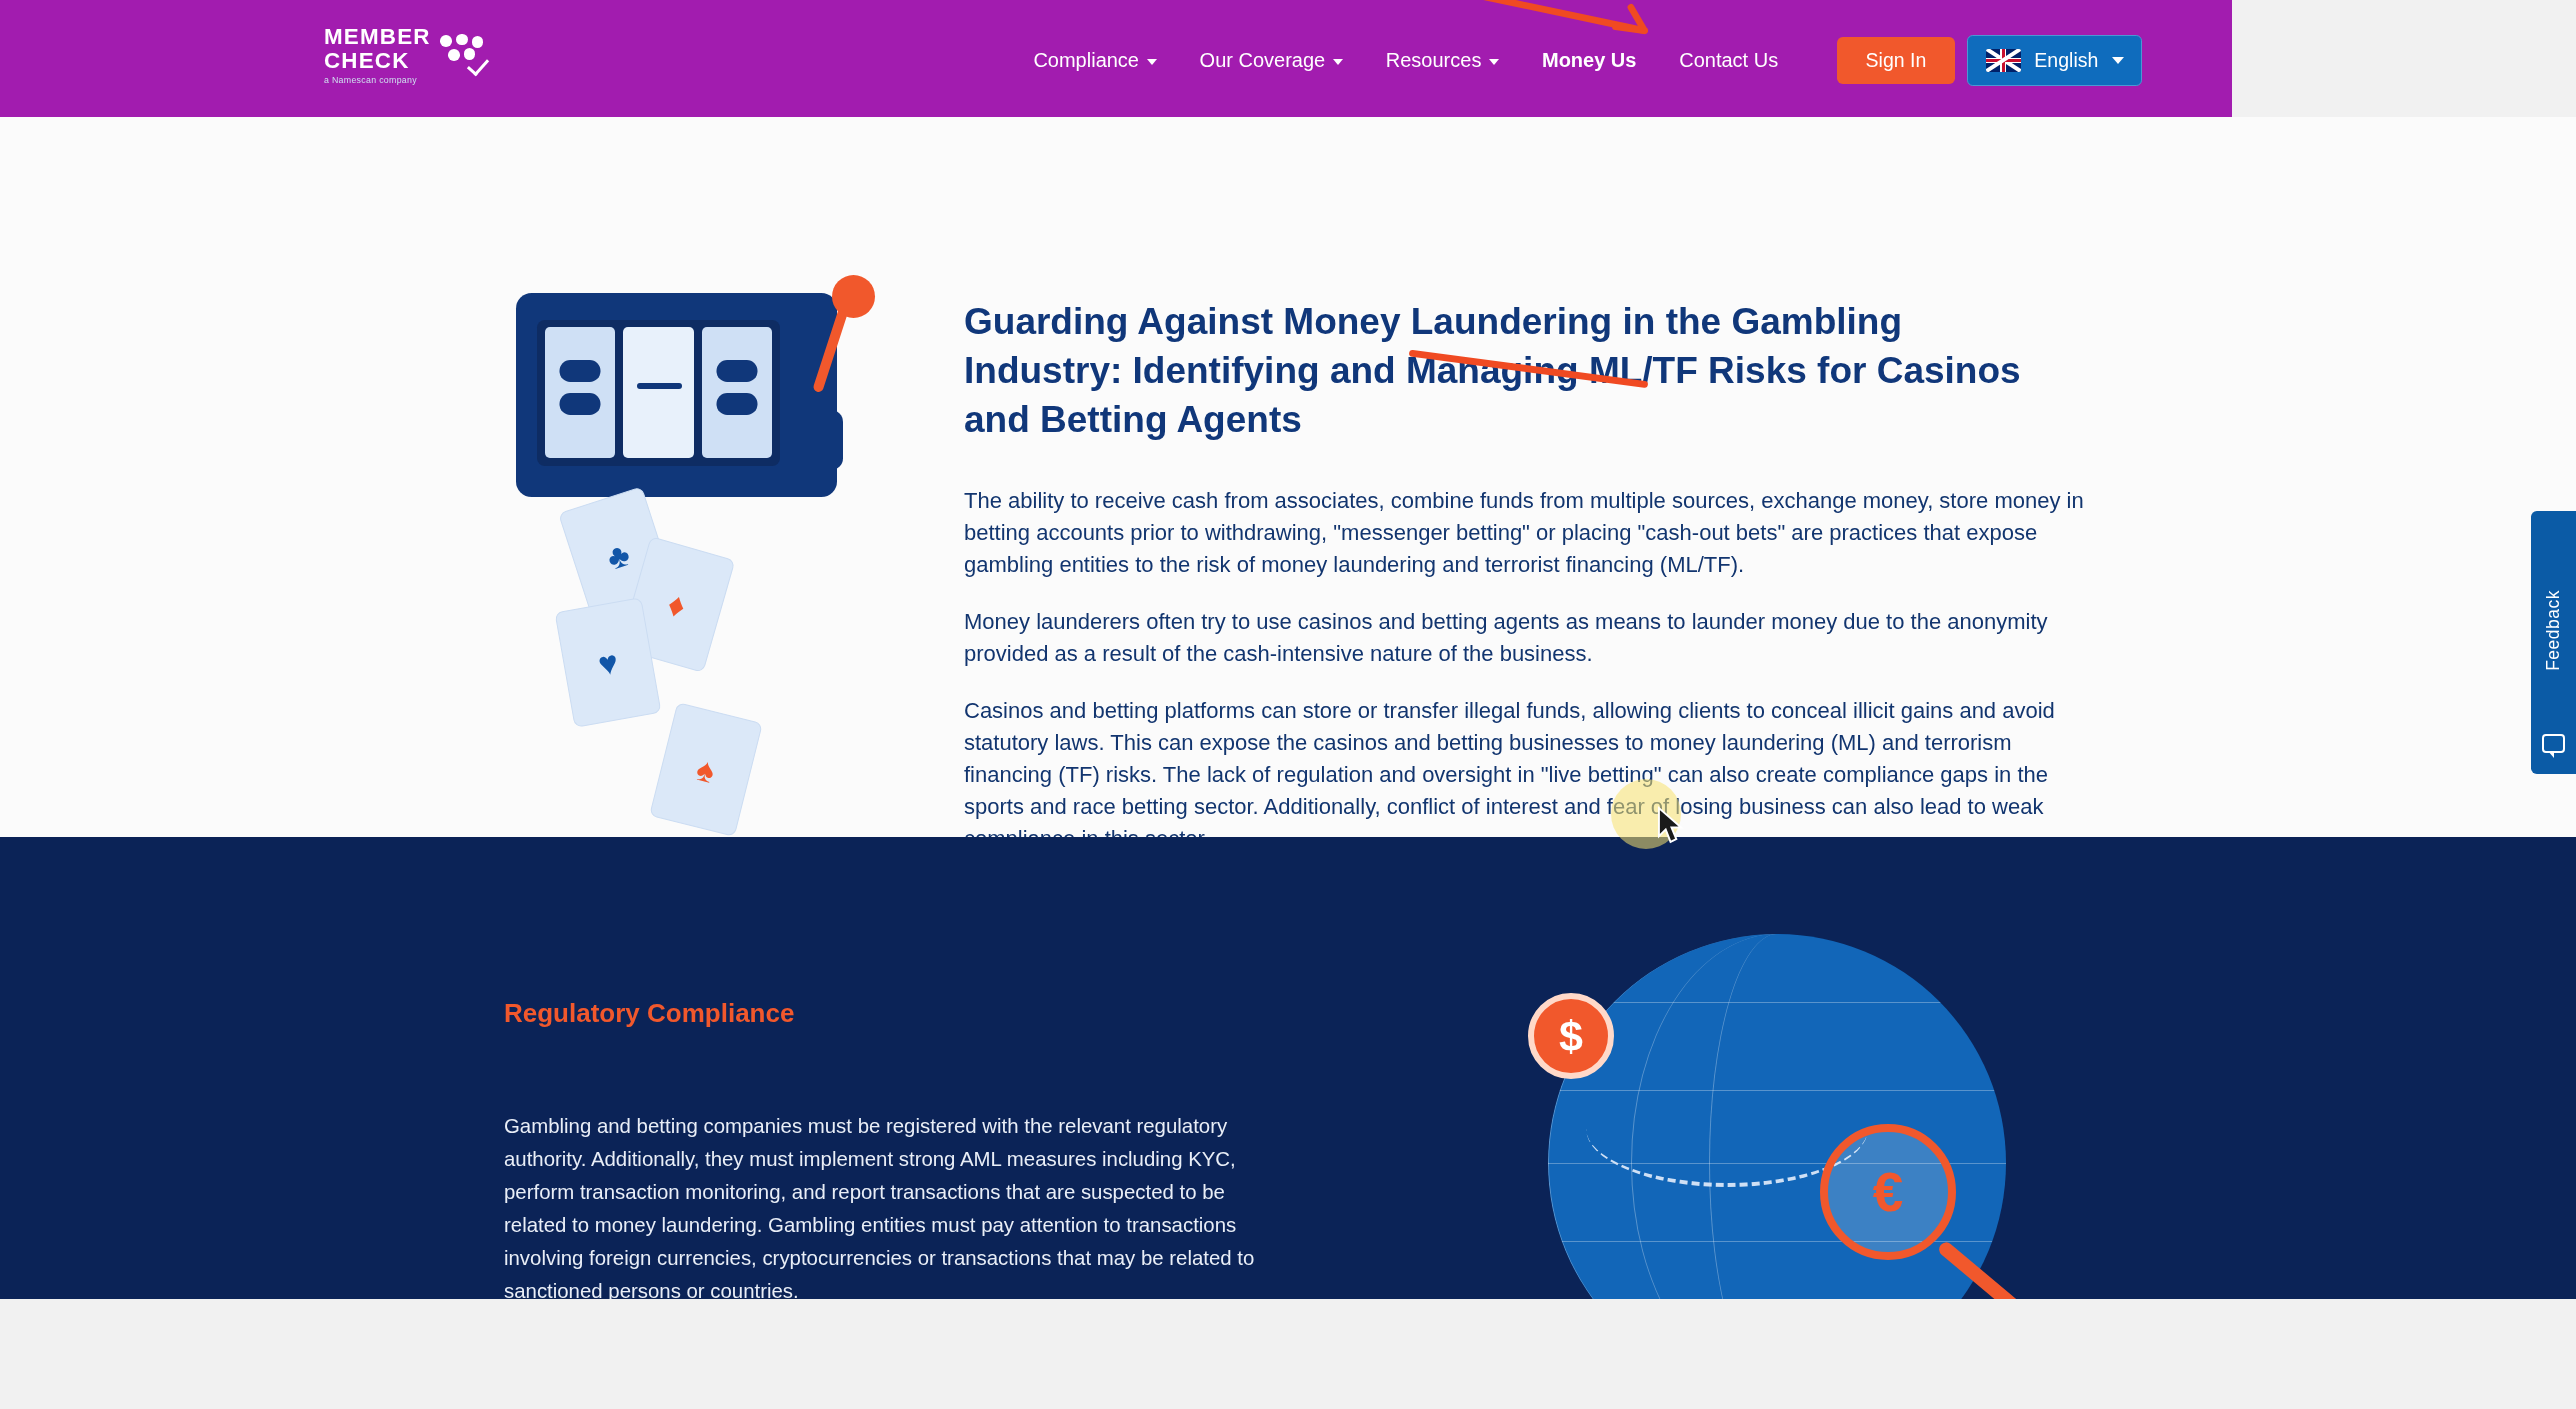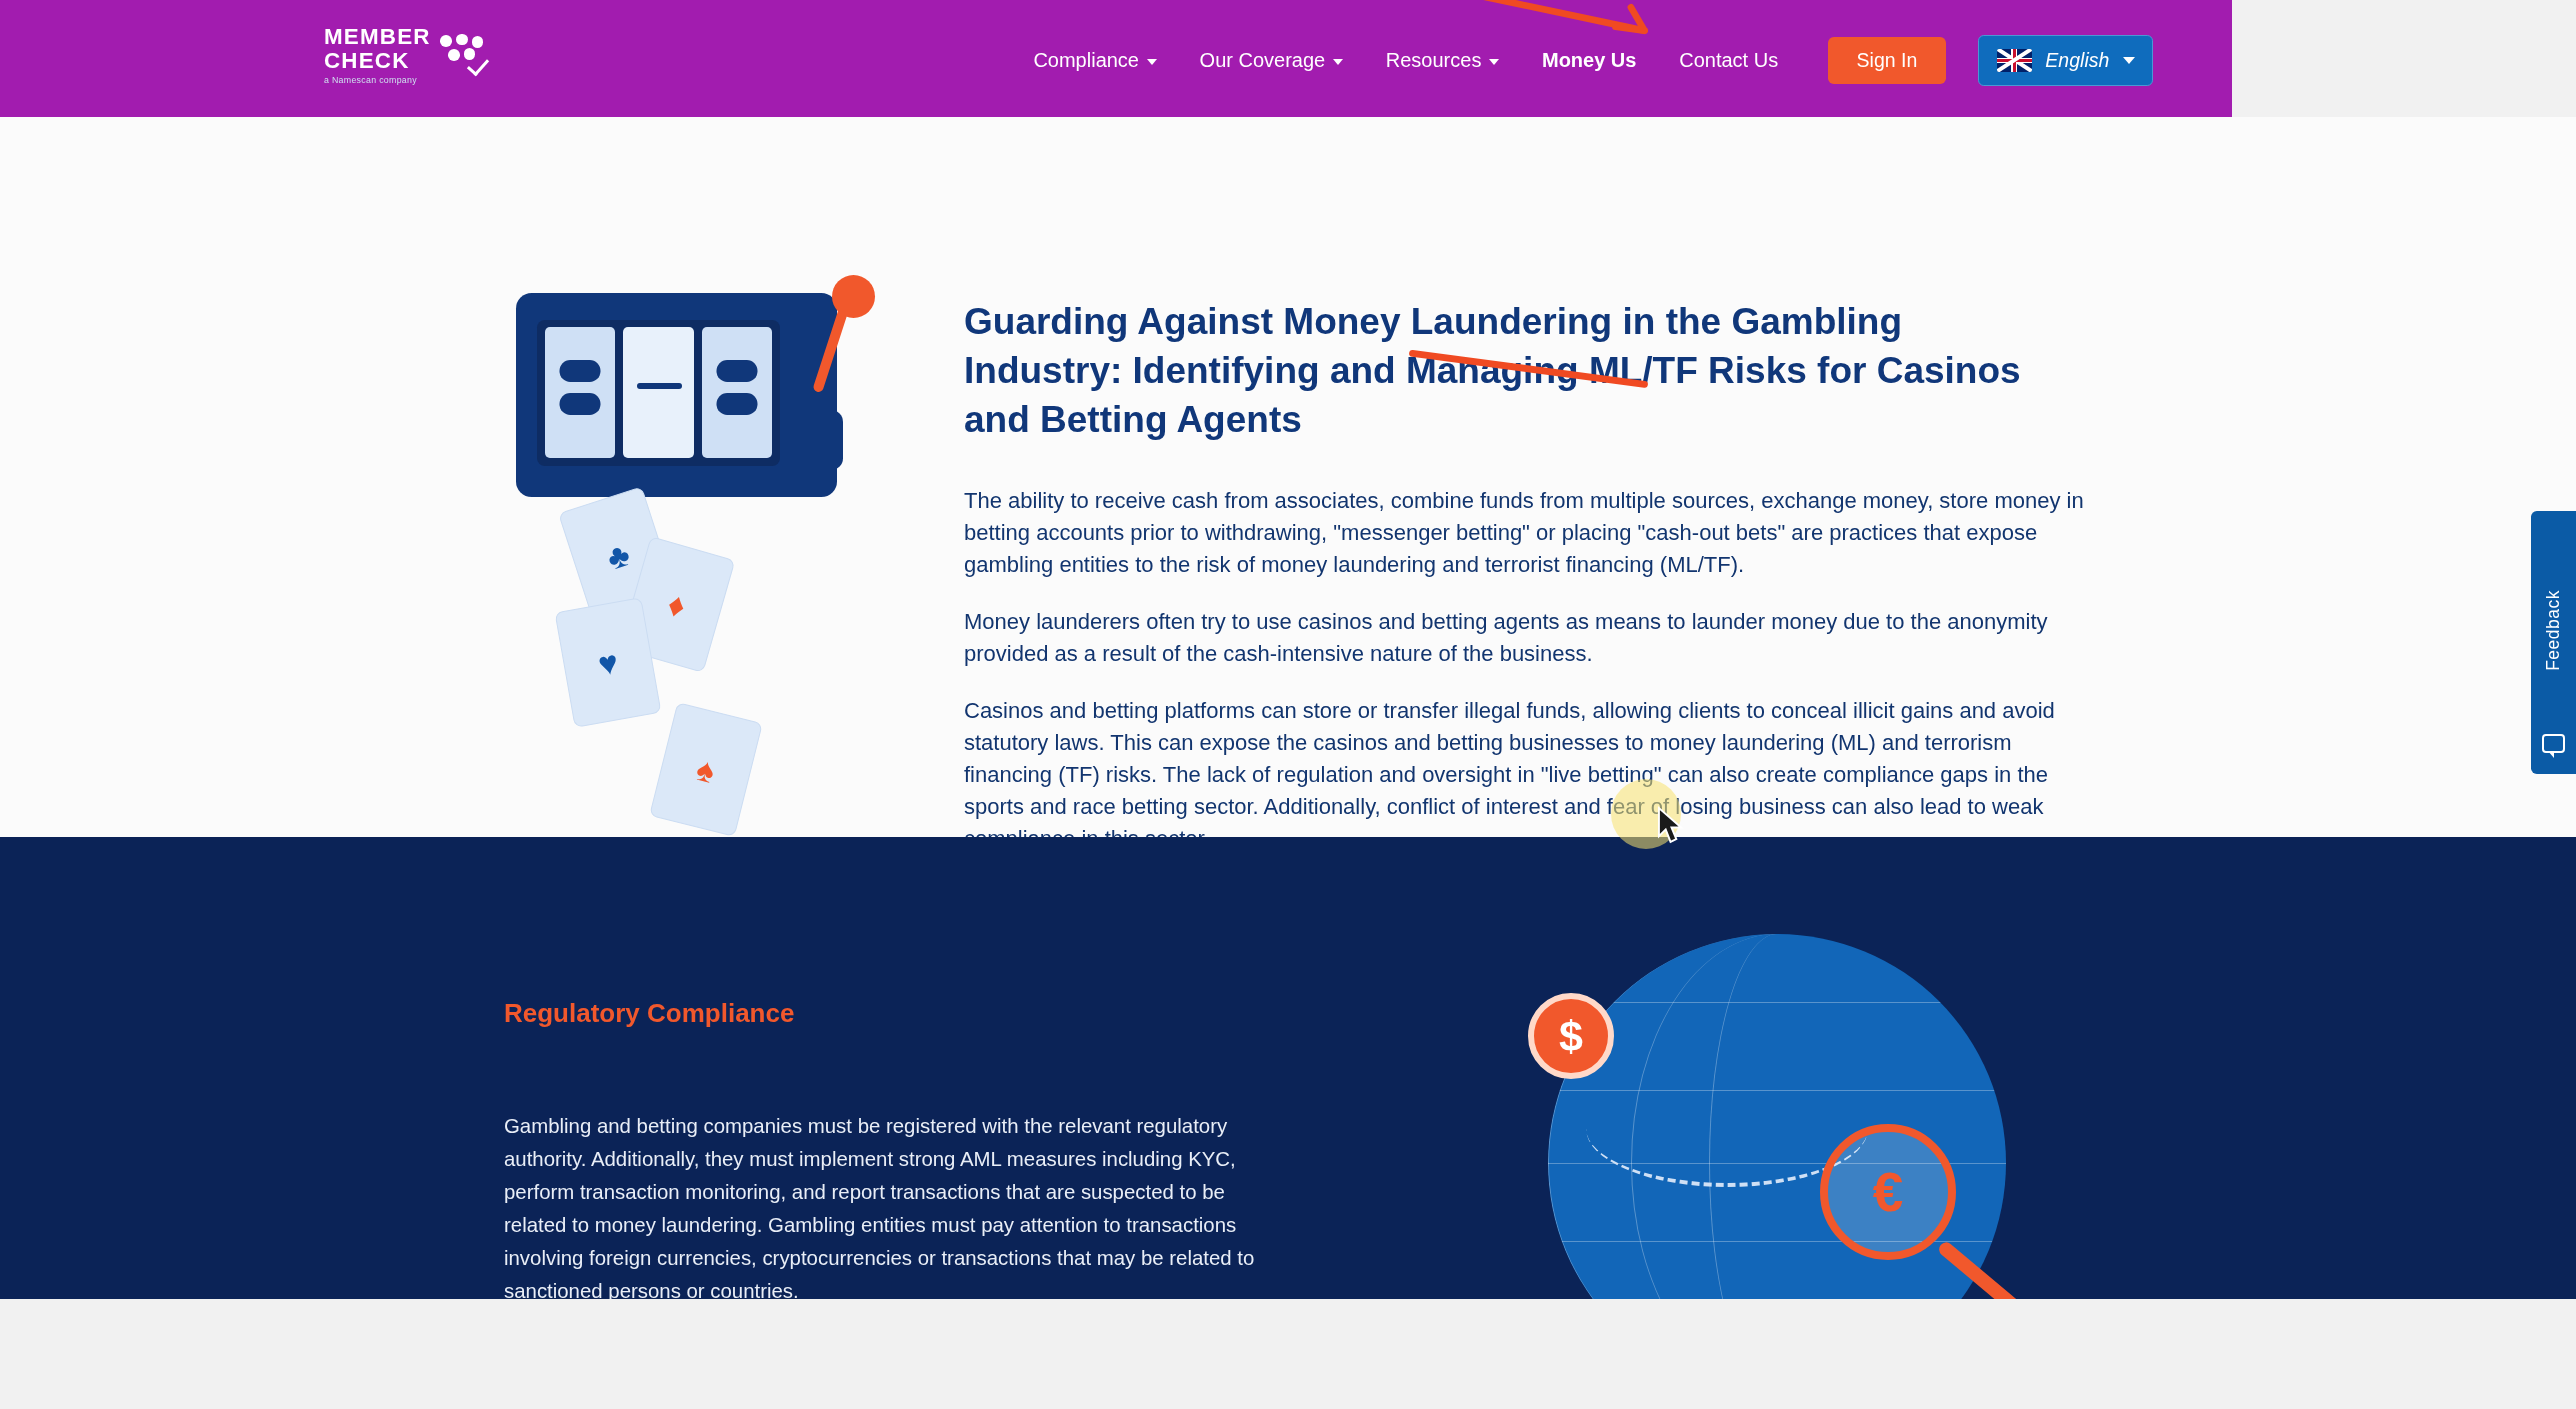--- a/index.html
+++ b/index.html
@@ -105,36 +105,35 @@
     margin-top: 2.9px;
   }
   .nav-item.active { font-weight: bold; }
 
   .signin {
     background: #f1582c;
     color: #ffffff;
     font-size: 19.5px;
     padding: 11.7px 29px;
     border-radius: 5.8px;
-    margin-left: 28px;
+    margin-left: 37px;
     cursor: pointer;
     white-space: nowrap;
   }
   .lang {
-    margin-left: 32px;
+    margin-left: 12px;
     background: #0f6cbd;
     border: 1px solid #4b97d4;
     border-radius: 5.8px;
     height: 51px;
     display: flex;
     align-items: center;
     gap: 13.6px;
     padding: 0 17.5px;
     cursor: pointer;
-    font-style: italic;
   }
   .flag {
     width: 35px; height: 23.4px;
     background: #012169;
     position: relative;
     overflow: hidden;
     border-radius: 1.9px;
     flex: none;
   }
   .flag:before, .flag:after {

